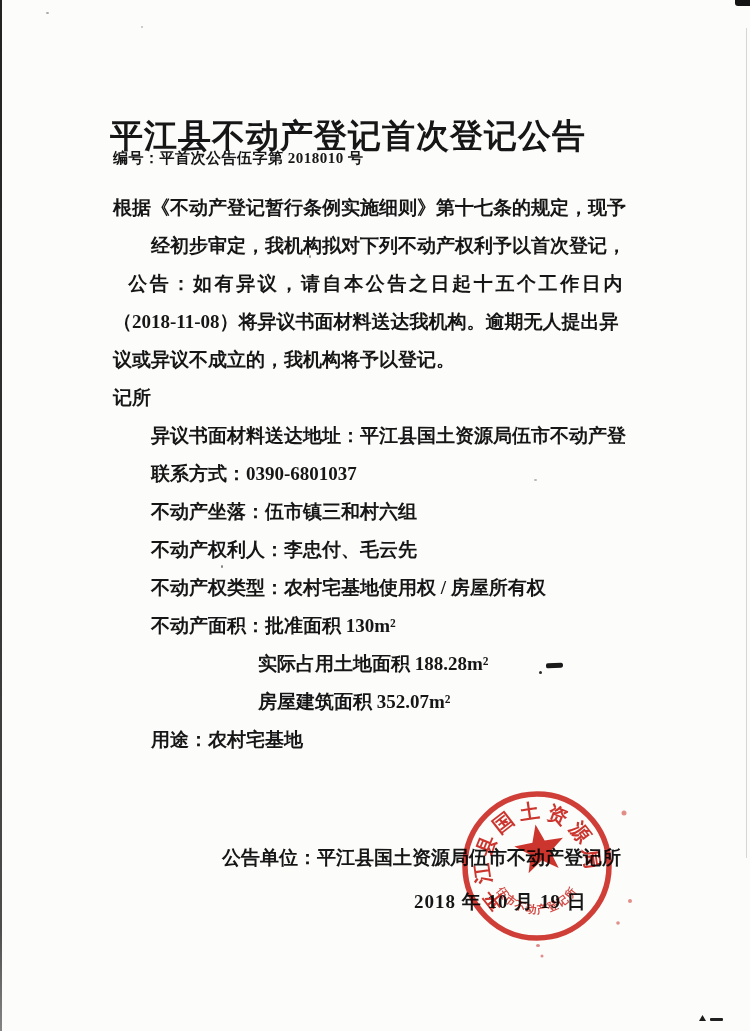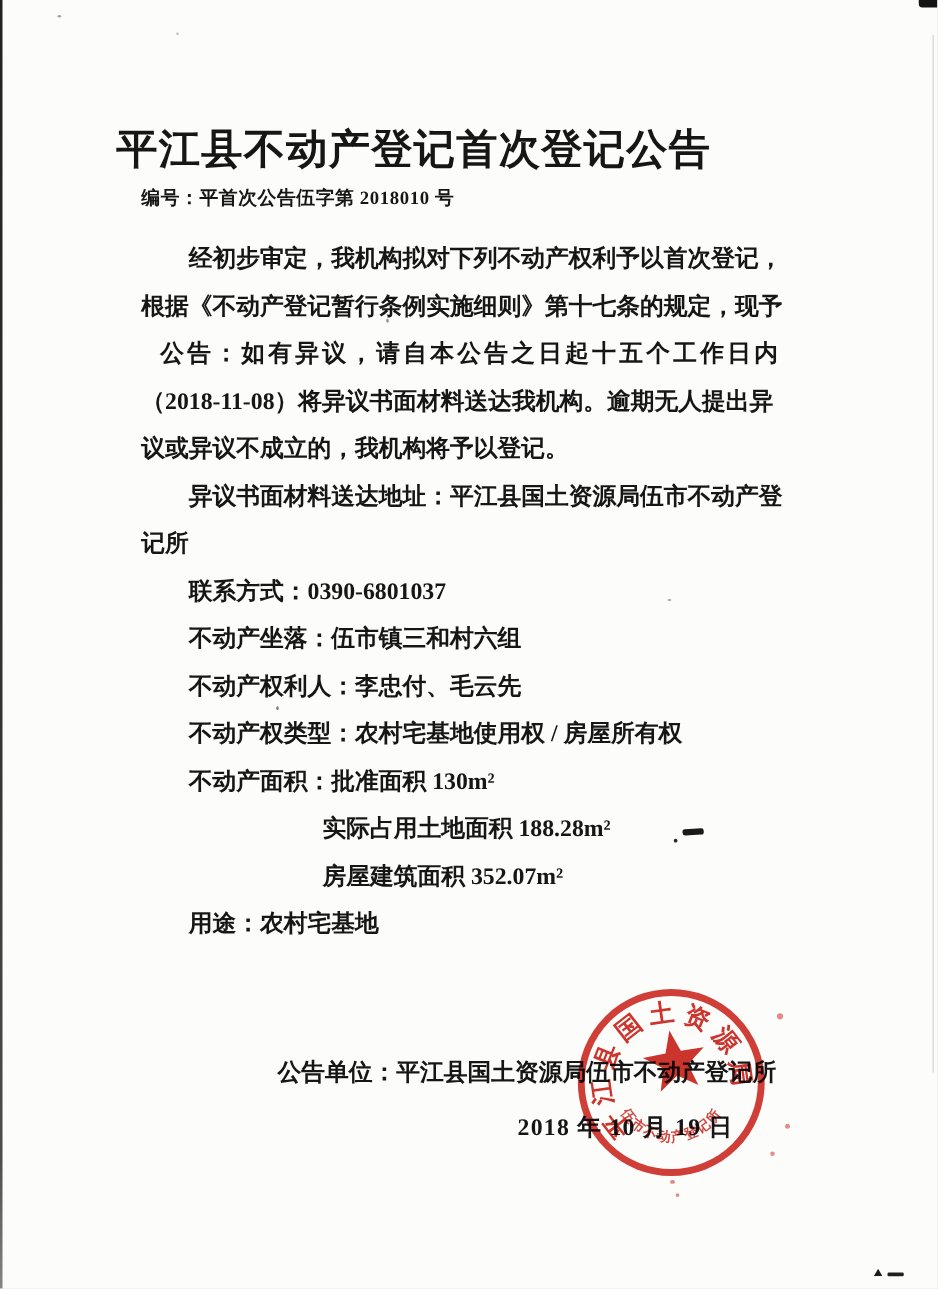--- a/index.html
+++ b/index.html
@@ -3,21 +3,21 @@
 <meta charset="utf-8">
 <style>
   html,body{margin:0;padding:0;background:#e8e8e6;}
   .page{
     position:relative; width:750px; height:1031px; overflow:hidden;
     background:#fcfcfa; color:#161616;
     font-family:"Liberation Serif","DejaVu Serif",serif;
   }
   .title{
     position:absolute; top:97px; left:0; width:662px; text-align:center;
-    font-size:33px; font-weight:700; letter-spacing:1px; margin:0;
+    font-size:33px; font-weight:700; letter-spacing:1px; margin:17px;
   }
   .doc-number{
     position:absolute; top:149px; left:113px; width:492px; text-align:left;
     font-size:15px; font-weight:600; letter-spacing:.5px;
   }
   .body-block{
     position:absolute; top:189px; left:113px; width:512px;
     font-size:19px; line-height:38px; font-weight:600;
   }
   .line{white-space:nowrap;}
@@ -76,27 +76,27 @@
   <div class="speck sp2"></div>
   <div class="speck sp3"></div>
   <div class="speck sp4"></div>
   <div class="speck sp5"></div>
   <div class="speck sp6"></div>
 
   <h1 class="title">平江县不动产登记首次登记公告</h1>
   <div class="doc-number">编号：平首次公告伍字第 2018010 号</div>
 
   <div class="body-block">
+    <div class="line">根据《不动产登记暂行条例实施细则》第十七条的规定，现予</div>
     <div class="line ind2">经初步审定，我机构拟对下列不动产权利予以首次登记，</div>
-    <div class="line">根据《不动产登记暂行条例实施细则》第十七条的规定，现予</div>
     <div class="line spread">公告：如有异议，请自本公告之日起十五个工作日内</div>
     <div class="line">（2018-11-08）将异议书面材料送达我机构。逾期无人提出异</div>
     <div class="line">议或异议不成立的，我机构将予以登记。</div>
+    <div class="line">记所</div>
     <div class="line ind2">异议书面材料送达地址：平江县国土资源局伍市不动产登</div>
-    <div class="line">记所</div>
     <div class="line ind2">联系方式：0390-6801037</div>
     <div class="line ind2">不动产坐落：伍市镇三和村六组</div>
     <div class="line ind2">不动产权利人：李忠付、毛云先</div>
     <div class="line ind2">不动产权类型：农村宅基地使用权 / 房屋所有权</div>
     <div class="line ind2">不动产面积：批准面积 130m²</div>
     <div class="line indBig">实际占用土地面积 188.28m²</div>
     <div class="line indBig">房屋建筑面积 352.07m²</div>
     <div class="line ind2">用途：农村宅基地</div>
   </div>
 

